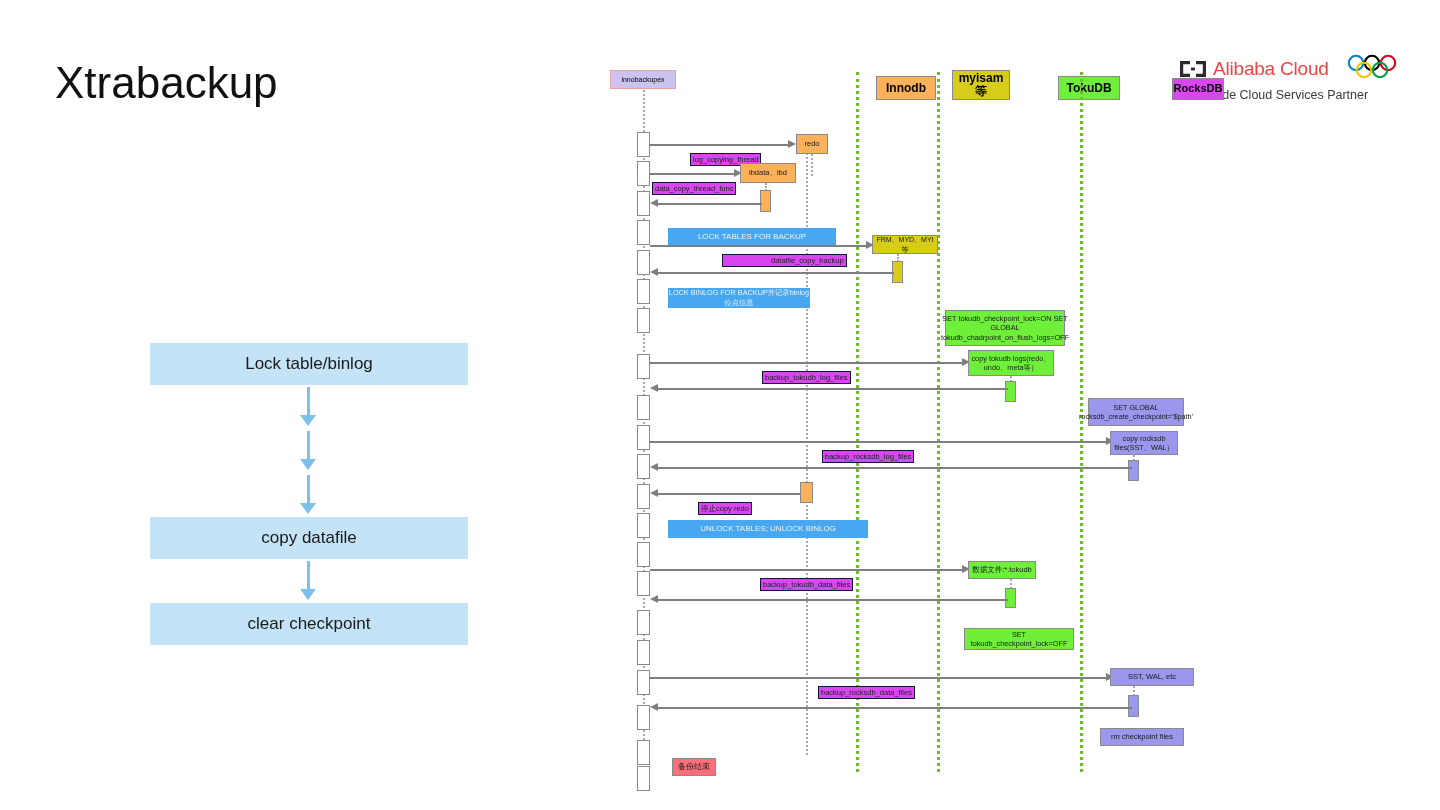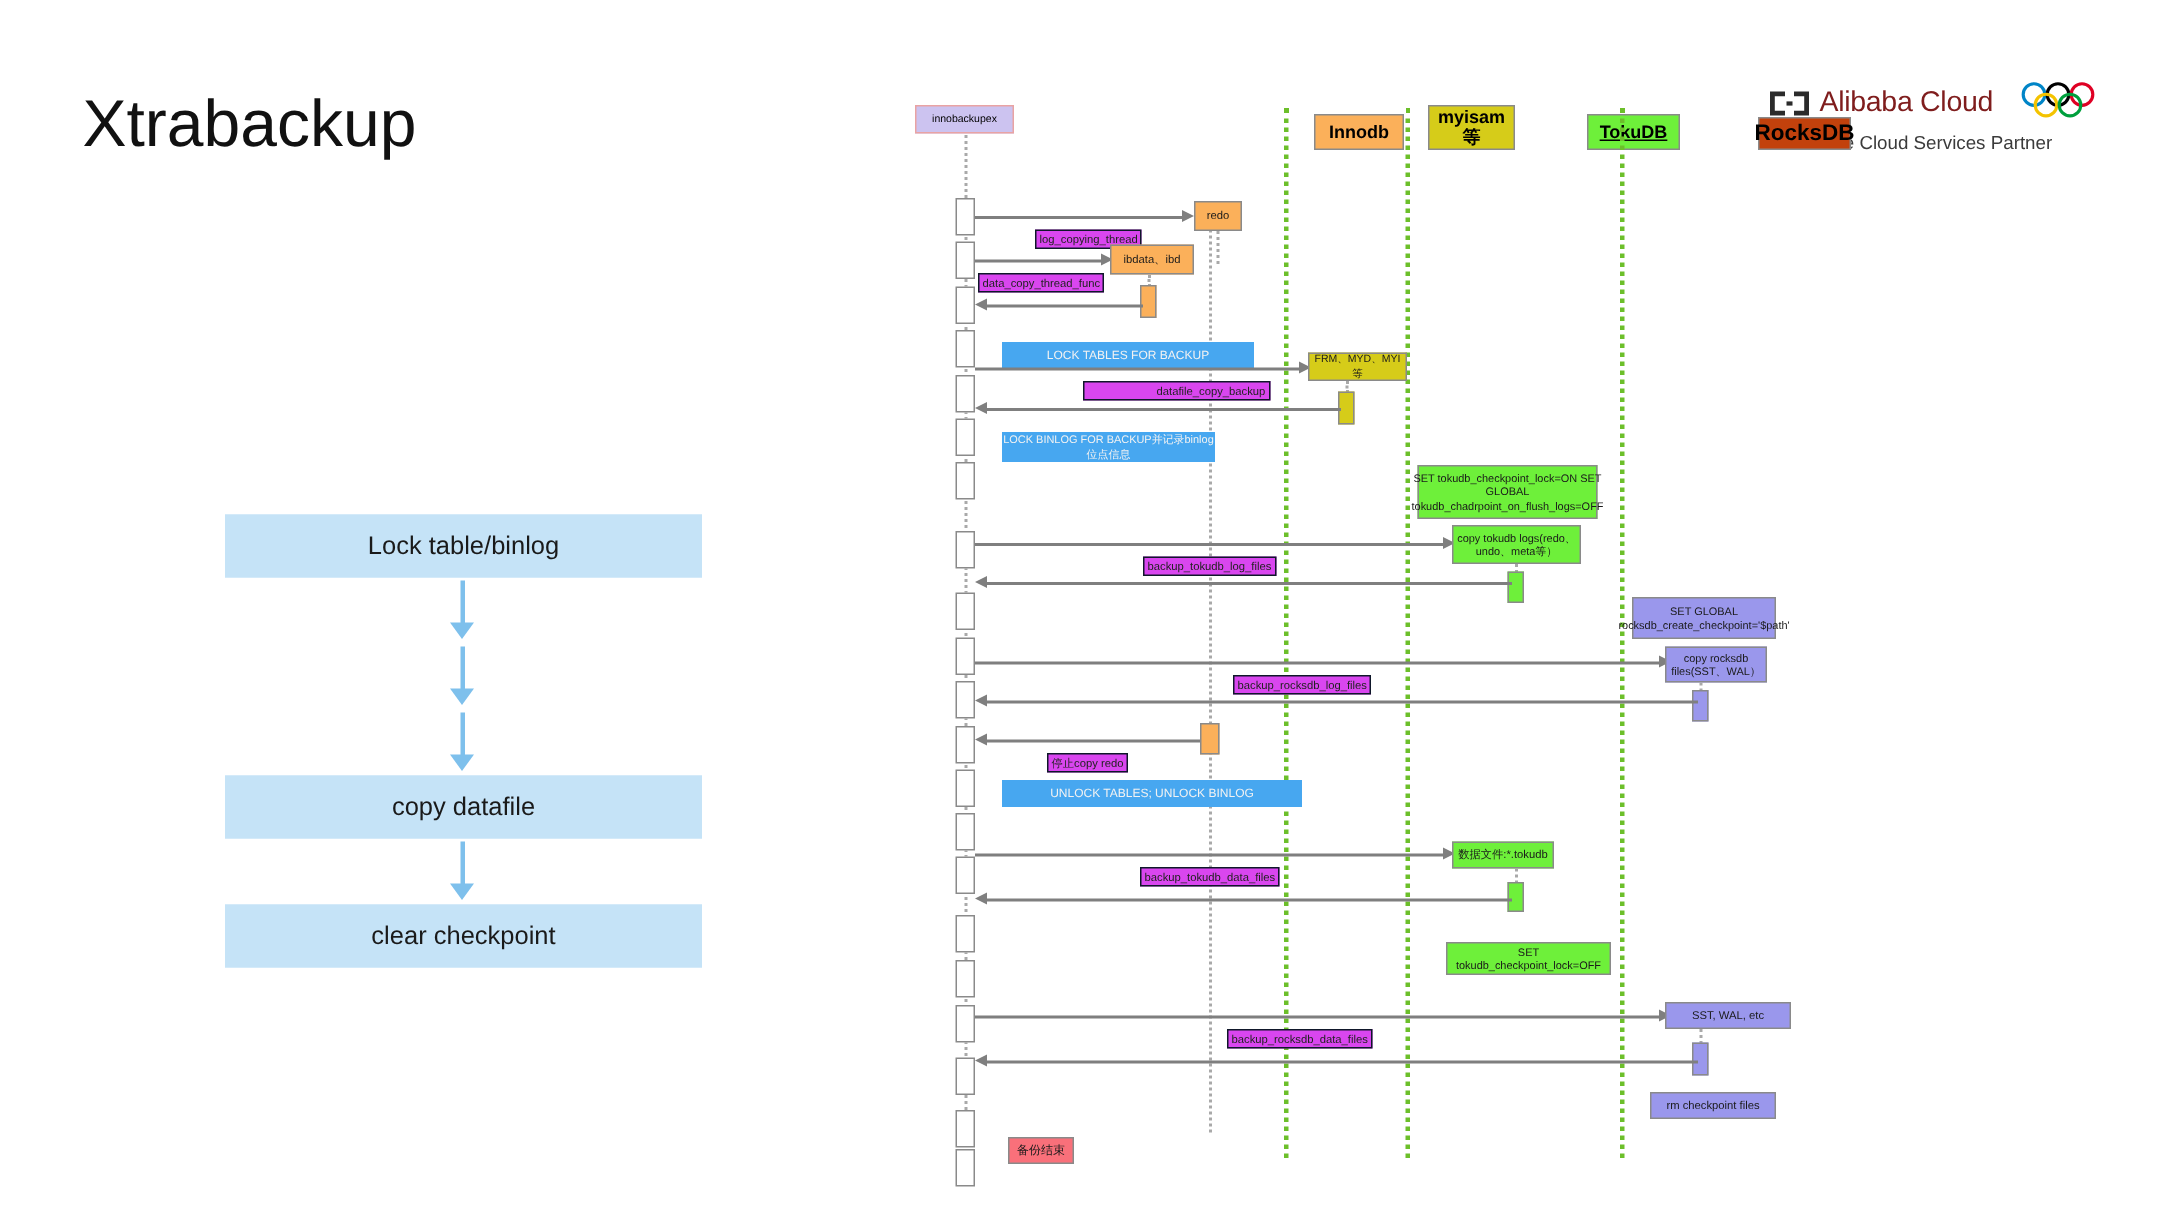--- a/index.html
+++ b/index.html
@@ -37,21 +37,21 @@
     position:absolute;left:150px;top:30px;
     width:0;height:0;border-left:8px solid transparent;border-right:8px solid transparent;
     border-top:11px solid #7ec0ec;
   }
   
   #logo{
     position:absolute;left:1178px;top:54px;width:215px;height:52px;
   }
   #logo-top{display:flex;align-items:center;height:30px;}
   #logo-mark{display:flex;align-items:center;margin-right:5px;}
-  #logo-word{font-size:19px;color:#7f1d1d;white-space:nowrap;letter-spacing:-0.2px;}
+  #logo-word{font-size:19px;color:#ef4444;white-space:nowrap;letter-spacing:-0.2px;}
   #logo-div{width:1px;height:26px;background:#b9b9b9;margin:0 9px 0 8px;}
   #logo-sub{font-size:12.5px;color:#3b3b3b;margin-top:4px;white-space:nowrap;}
 
   
   #seq{position:absolute;left:600px;top:50px;width:620px;height:740px;}
   .lifeline-dot{position:absolute;width:0;border-left:2px dotted #a9a9a9;}
   .lifeline-green{position:absolute;width:0;border-left:3px dotted #6cbf2a;}
   .head-box{
     position:absolute;
     display:flex;align-items:center;justify-content:center;
@@ -148,24 +148,24 @@
   <div class="head-box" style="left:10px;top:20px;width:66px;height:19px;background:#ccc3f0;border-color:#e9a3a3;font-size:7px;font-weight:normal;">
     <span>innobackupex</span>
   </div>
   <div class="head-box" style="left:276px;top:26px;width:60px;height:24px;background:#fbb05a;font-size:12px;">
     <span>Innodb</span>
   </div>
   <div class="head-box" style="left:278px;top:20px;width:0px;height:0px;border:0;"></div>
   <div class="head-box" style="left:352px;top:20px;width:58px;height:30px;background:#d6cc19;font-size:12px;">
     <span>myisam等</span>
   </div>
-  <div class="head-box" style="left:458px;top:26px;width:62px;height:24px;background:#6ef03a;font-size:12px;text-decoration:underline;">
+  <div class="head-box" style="left:458px;top:26px;width:62px;height:24px;background:#6ef03a;font-size:12px;">
     <span>TokuDB</span>
   </div>
-  <div class="head-box" style="left:572px;top:28px;width:62px;height:22px;background:#c2410c;font-size:15px;">
+  <div class="head-box" style="left:572px;top:28px;width:52px;height:22px;background:#d946ef;font-size:11px;">
     <span>RocksDB</span>
   </div>
 
   <div class="lifeline-dot" style="left:43px;top:40px;height:690px;"></div>
   <div class="lifeline-dot" style="left:206px;top:95px;height:610px;"></div>
   <div class="lifeline-green" style="left:256px;top:22px;height:700px;"></div>
   <div class="lifeline-green" style="left:337px;top:22px;height:700px;"></div>
   <div class="lifeline-green" style="left:480px;top:22px;height:700px;"></div>
 
   <div class="act" style="left:37px;top:82px;width:13px;height:25px;"></div>

